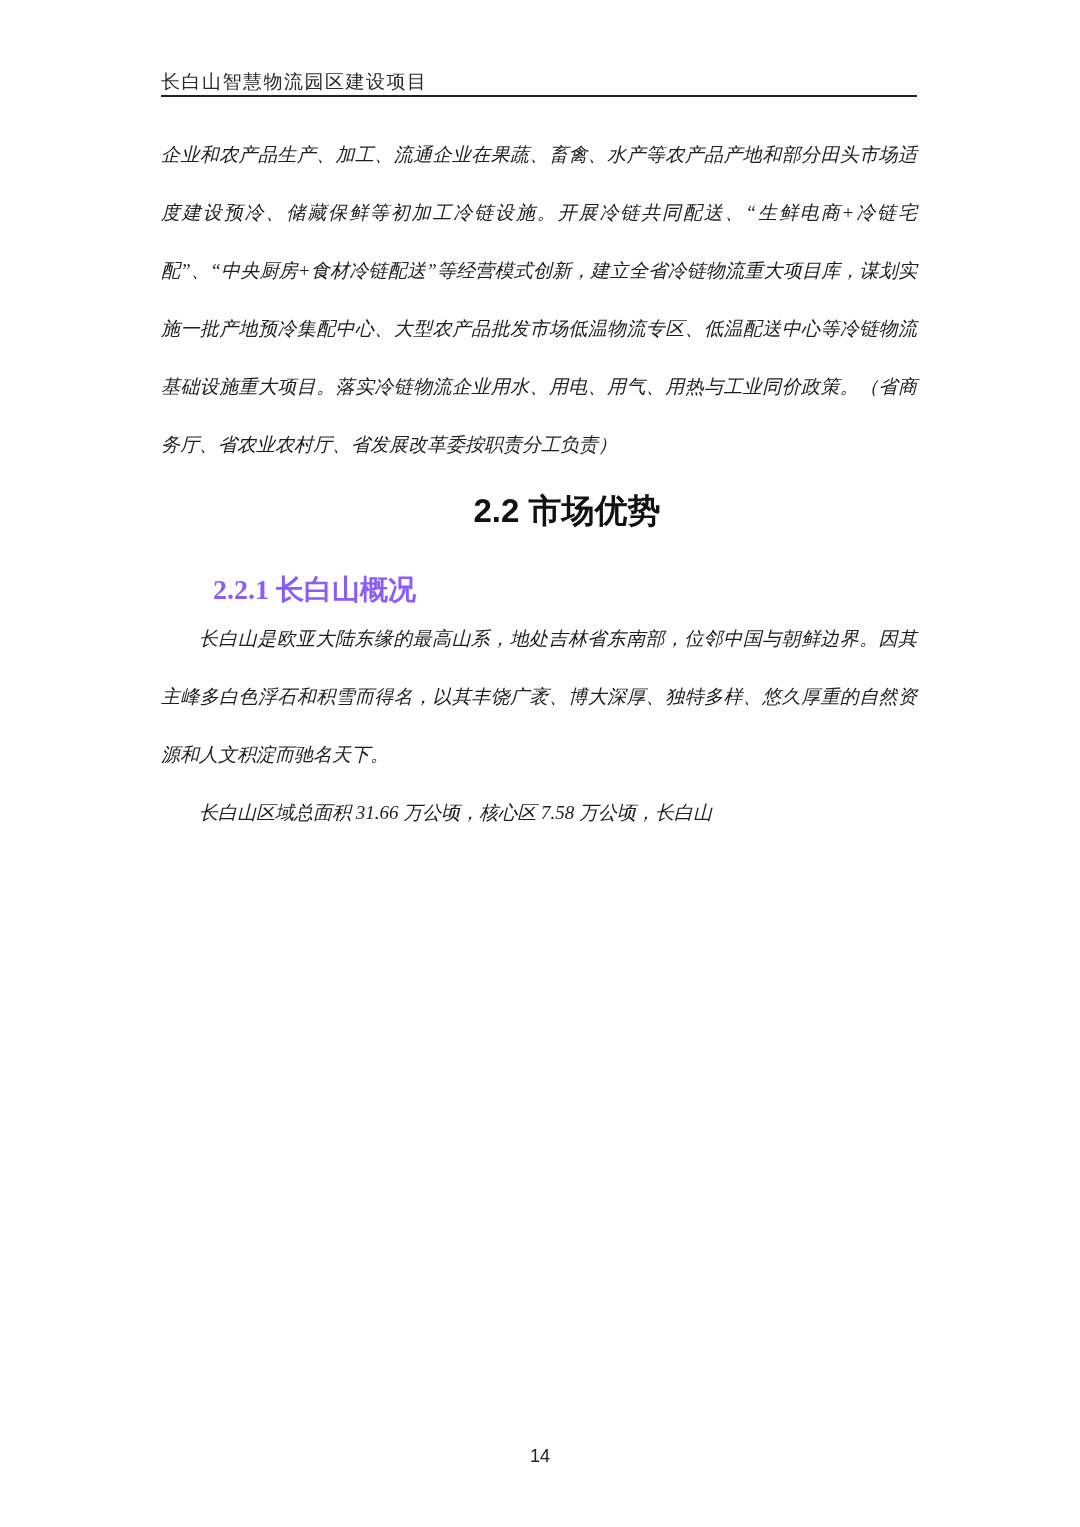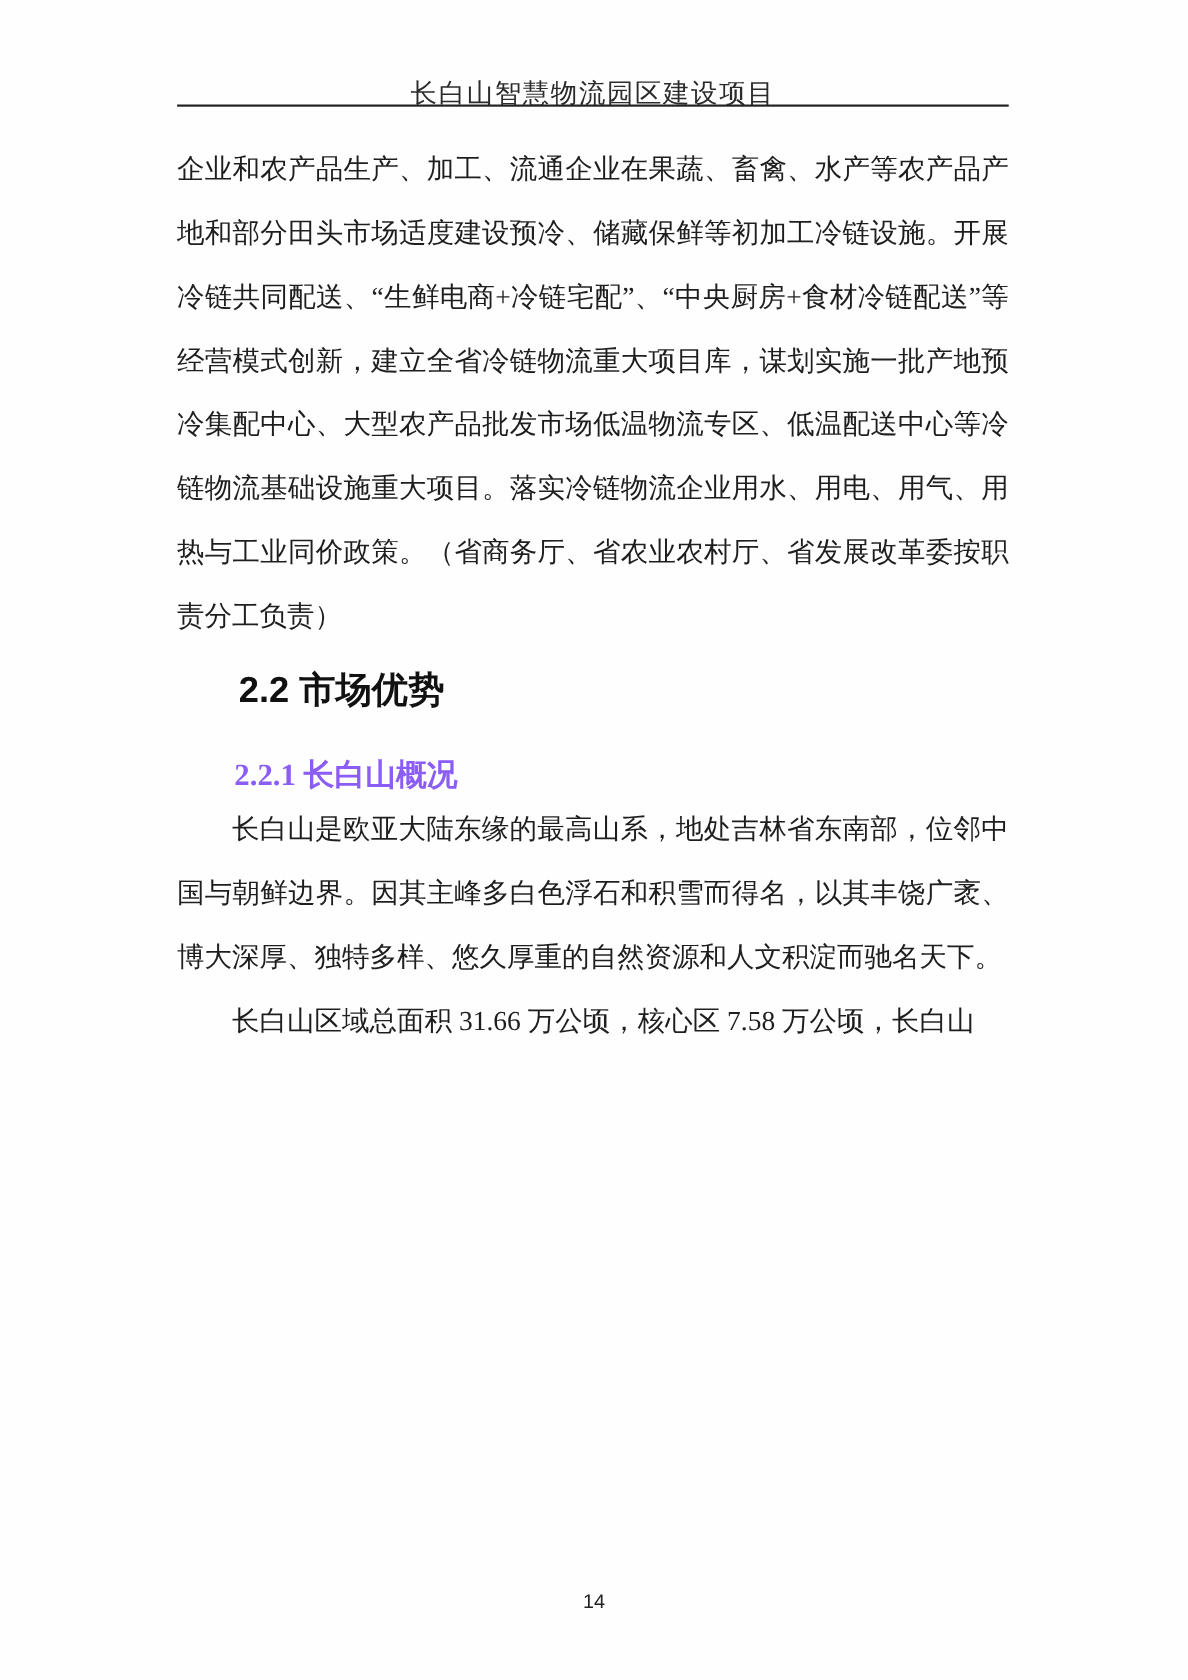--- a/index.html
+++ b/index.html
@@ -14,22 +14,22 @@
     background: #fefefe;
     overflow: hidden;
     font-family: "Liberation Serif", serif;
   }
   
   .running-title {
     position: absolute;
     top: 69px;
     left: 161px;
     width: 756px;
-    text-align: center;
-    font-size: 24px;
+    text-align: left;
+    font-size: 19px;
     letter-spacing: 1.5px;
     color: #2b2b2b;
     font-family: "Liberation Serif", serif;
   }
   .header-rule {
     position: absolute;
     top: 95px;
     left: 161px;
     width: 756px;
     height: 0;
@@ -37,36 +37,38 @@
   }
   
   .doc-main {
     position: absolute;
     top: 126px;
     left: 161px;
     width: 756px;
   }
   .body-para {
     margin: 0;
-    font-size: 25px;
+    font-size: 19px;
     line-height: 58px;
     color: #1e1e1e;
     text-align: justify;
     text-justify: inter-character;
     word-break: break-all;
+    font-style: italic;
   }
   .indent { text-indent: 2em; }
   .section-heading {
     margin: 14px 0 0 0;
     padding-left: 56px;
     font-family: "Liberation Sans", sans-serif;
     font-size: 33px;
     line-height: 46px;
     font-weight: bold;
     color: #111111;
+    text-align: center;
   }
   .subsection-heading {
     margin: 36px 0 0 0;
     padding-left: 52px;
     font-family: "Liberation Serif", serif;
     font-size: 28px;
     line-height: 40px;
     font-weight: bold;
     color: #8b5cf6;
   }

